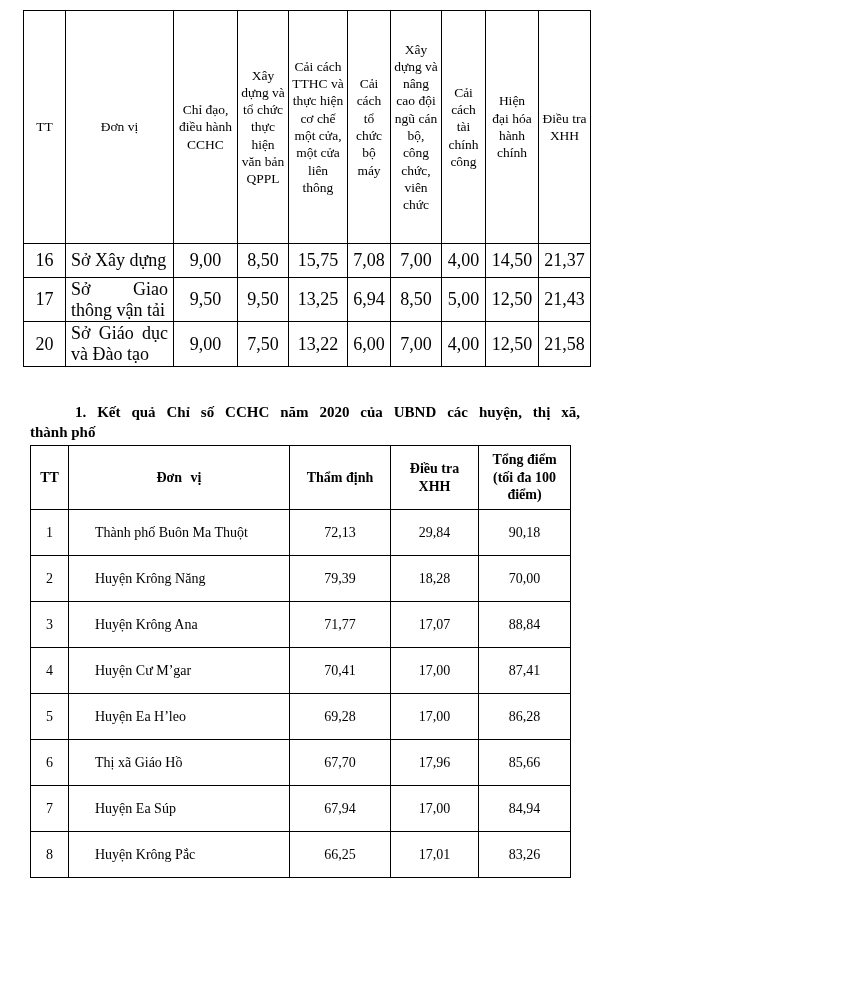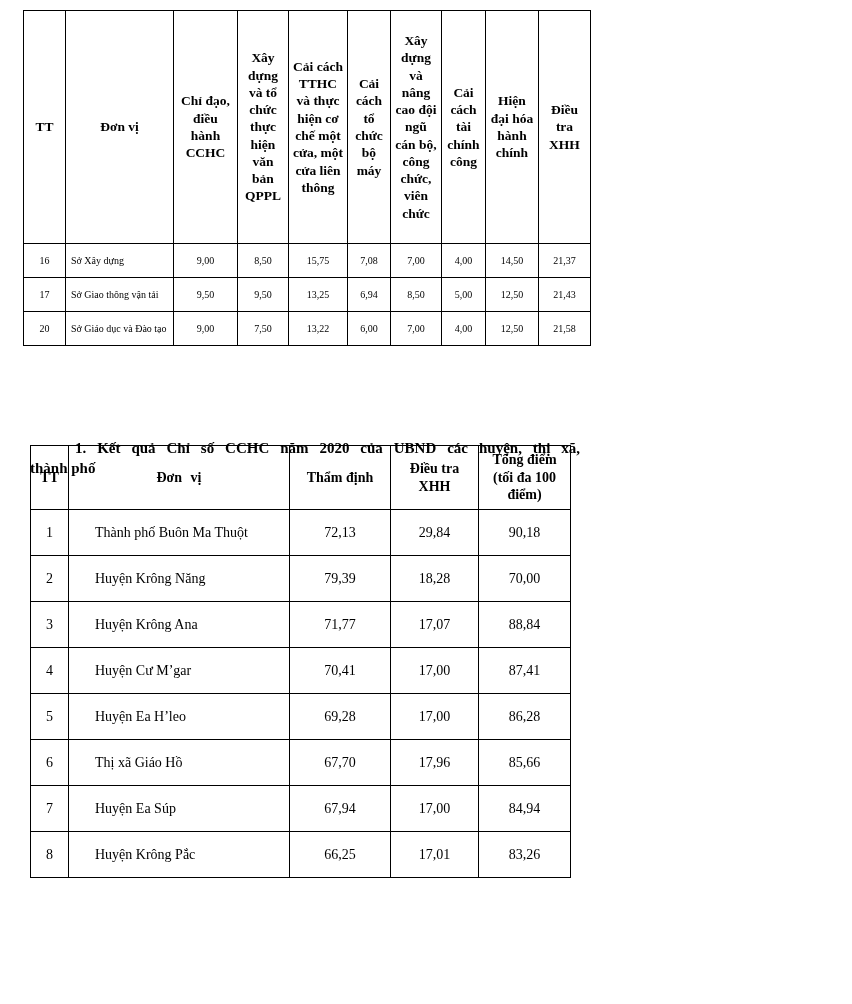--- a/index.html
+++ b/index.html
@@ -9,37 +9,37 @@
   }
   .page { position:relative; width:852px; height:1004px; overflow:hidden; background:#ffffff; }
 
   table { border-collapse:collapse; table-layout:fixed; }
   th, td { border:1px solid #000000; overflow:hidden; }
 
   
   .t1 { position:absolute; left:23px; top:10px; width:567px; }
   .t1 thead tr { height:233px; }
   .t1 th {
-    font-size:13.5px; font-weight:bold; line-height:1.28;
+    font-size:13.5px; font-weight:normal; line-height:1.28;
     text-align:center; vertical-align:middle; padding:1px 3px;
   }
   .t1 tbody tr { height:34px; }
   .t1 td {
-    font-size:10px; line-height:1.15; text-align:center;
+    font-size:18px; line-height:1.15; text-align:center;
     vertical-align:middle; padding:1px 3px;
   }
   .t1 td.unit { text-align:justify; padding:1px 5px; }
 
   
   .heading {
     position:absolute; left:30px; width:550px;
     font-weight:bold; font-size:15px; line-height:20px;
   }
   .heading-iii { top:355px; }
-  .heading-1  { top:402px;margin-top:36px; }
+  .heading-1  { top:402px; }
   .hline { text-align:left; }
   .hline.indent { text-indent:45px; }
   .hline.jlast { text-align:justify; text-align-last:justify; }
 
   
   .t2 { position:absolute; left:30px; top:445px; width:540px; }
   .t2 thead tr { height:64px; }
   .t2 th {
     font-size:14px; font-weight:bold; line-height:1.25;
     text-align:center; vertical-align:middle; padding:2px 3px;

